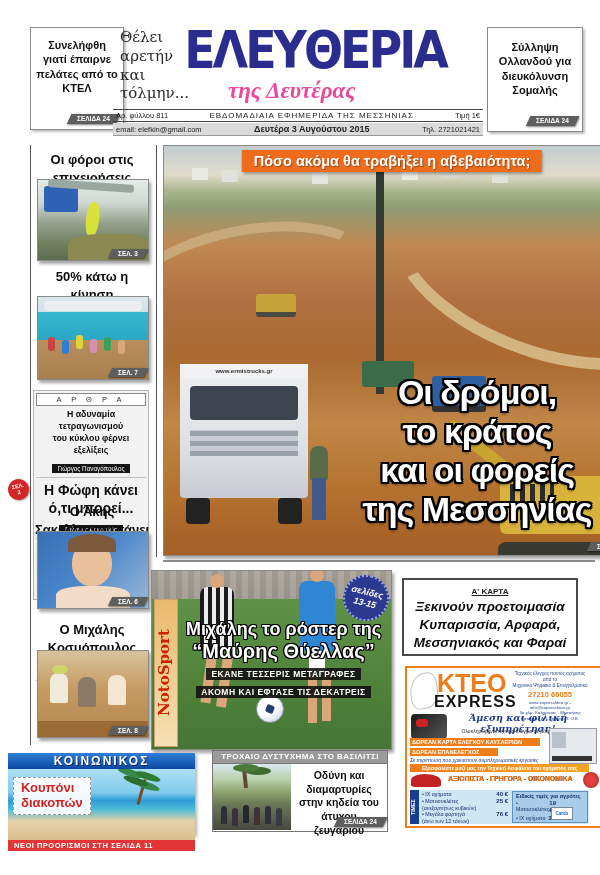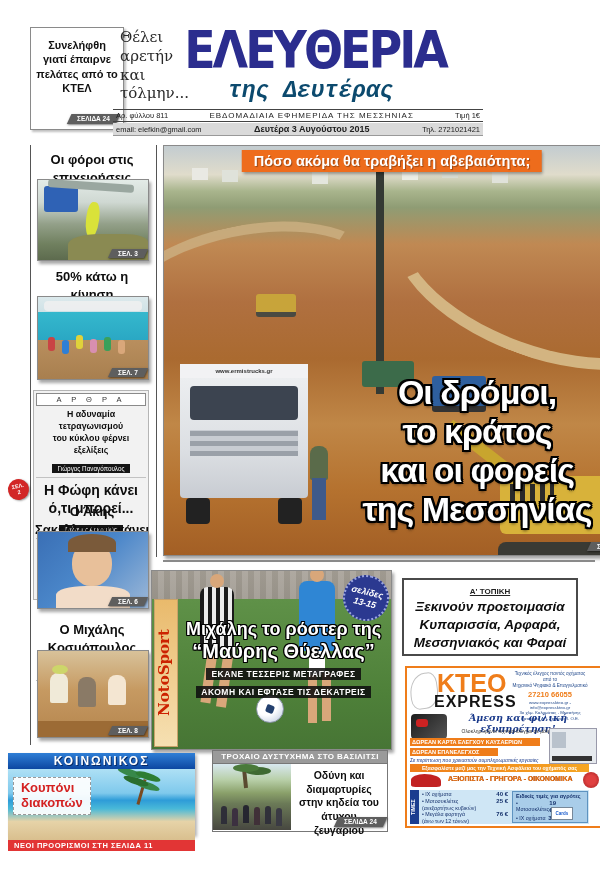--- a/index.html
+++ b/index.html
@@ -36,38 +36,43 @@
 
   <div class="abs prewrap" style="left:120px;top:28px;width:52px;font-family:'DejaVu Serif',serif;
        font-size:15px;color:#2a2a2a;line-height:1.25;">Θέλει
 αρετήν
 και τόλμην...</div>
 
   <div class="abs" style="left:165px;top:20px;width:300px;text-align:center;font-weight:bold;
        font-size:46px;letter-spacing:-3px;color:#2b2d8e;font-family:'DejaVu Sans',sans-serif;
        transform:scaleY(1.12);transform-origin:top;">ΕΛΕΥΘΕΡΙΑ</div>
 
-  <div class="abs" style="left:228px;top:78px;font-family:Liberation Mono, monospace;font-style:italic;
-       font-weight:bold;font-size:23px;color:#0c4a6e;">της Δευτέρας</div>
+  <div class="abs" style="left:228px;top:78px;font-family:Liberation Serif, serif;font-style:italic;
+       font-weight:bold;font-size:23px;color:#ec4899;">της Δευτέρας</div>
 
   <div class="abs" style="left:113px;top:109px;width:370px;height:13px;border-top:1px solid #444;
        border-bottom:1px solid #444;display:flex;justify-content:space-between;align-items:center;
        font-size:7.5px;color:#222;padding:0 3px;box-sizing:border-box;">
     <span>Αρ. φύλλου 811</span>
     <span style="letter-spacing:1px;font-size:8px;">ΕΒΔΟΜΑΔΙΑΙΑ ΕΦΗΜΕΡΙΔΑ ΤΗΣ ΜΕΣΣΗΝΙΑΣ</span>
     <span>Τιμή 1€</span>
   </div>
   <div class="abs" style="left:113px;top:123px;width:370px;height:13px;background:#dadada;
        border-bottom:1px solid #999;display:flex;justify-content:space-between;align-items:center;
        font-size:7.5px;color:#222;padding:0 3px;box-sizing:border-box;">
     <span>email: elefkin@gmail.com</span>
     <span style="font-weight:bold;font-size:9px;">Δευτέρα 3 Αυγούστου 2015</span>
     <span>Τηλ. 2721021421</span>
   </div>
 
+  <div class="abs hbox" style="left:487px;top:27px;width:84px;height:91px;padding:12px 5px 0;">
+    <div>Σύλληψη Ολλανδού για διευκόλυνση Σομαλής</div>
+    <div class="pbadge" style="right:5px;bottom:5px;">
+      <span>ΣΕΛΙΔΑ 24</span></div>
+  </div>
 
   <div class="abs" style="left:30px;top:145px;width:1px;height:600px;background:#555;"></div>
   <div class="abs" style="left:156px;top:145px;width:1px;height:412px;background:#555;"></div>
 
   <div class="abs sbtitle prewrap" style="left:33px;top:151px;width:118px;">Οι φόροι στις επιχειρήσεις
 ρίχνουν το λάδι στη θάλασσα</div>
   <div class="abs shadowbox" style="left:37px;top:179px;width:110px;height:80px;
        background:linear-gradient(180deg,#e3ebe7 0%,#cfd8d2 28%,#93a089 55%,#70805f 80%,#5d6b4e 100%);">
     <div class="abs" style="left:6px;top:6px;width:34px;height:26px;background:#2f62b5;border-radius:3px;"></div>
     <div class="abs" style="left:10px;top:2px;width:86px;height:8px;background:#9aa7a0;border-radius:3px;transform:rotate(4deg);"></div>
@@ -221,21 +226,21 @@
       <div class="outline1" style="font-size:20px;">“Μαύρης Θύελλας”</div>
       <div style="">
         <span style="background:rgba(15,15,15,.88);font-size:8.5px;letter-spacing:.5px;padding:1px 5px;">ΕΚΑΝΕ ΤΕΣΣΕΡΙΣ ΜΕΤΑΓΡΑΦΕΣ</span><br>
         <span style="background:rgba(15,15,15,.88);font-size:8.5px;letter-spacing:.5px;padding:1px 5px;">ΑΚΟΜΗ ΚΑΙ ΕΦΤΑΣΕ ΤΙΣ ΔΕΚΑΤΡΕΙΣ</span>
       </div>
     </div>
   </div>
 
   <div class="abs" style="left:402px;top:578px;width:176px;height:78px;border:2px solid #4a4a4a;background:#fff;
        text-align:center;box-sizing:border-box;">
-    <div style="margin-top:7px;font-size:8px;font-weight:bold;text-decoration:underline;color:#222;">Α' ΤΟΠΙΚΗ</div>
+    <div style="margin-top:7px;font-size:8px;font-weight:bold;text-decoration:underline;color:#222;">Α' ΚΑΡΤΑ</div>
     <div style="font-size:13.5px;font-weight:bold;font-style:italic;line-height:1.35;color:#0d0d0d;margin-top:2px;">
       <div>Ξεκινούν προετοιμασία</div>
       <div>Κυπαρισσία, Αρφαρά,</div>
       <div>Μεσσηνιακός και Φαραί</div>
     </div>
   </div>
 
   <div class="abs" style="left:397px;top:666px;width:208px;height:162px;border:2px solid #ef7d1a;background:#fff;
        box-sizing:border-box;overflow:hidden;margin-left:8px;">
     <div class="abs vtext" style="right:0;top:0;width:11px;height:100%;background:#ef7d1a;color:#fff;

